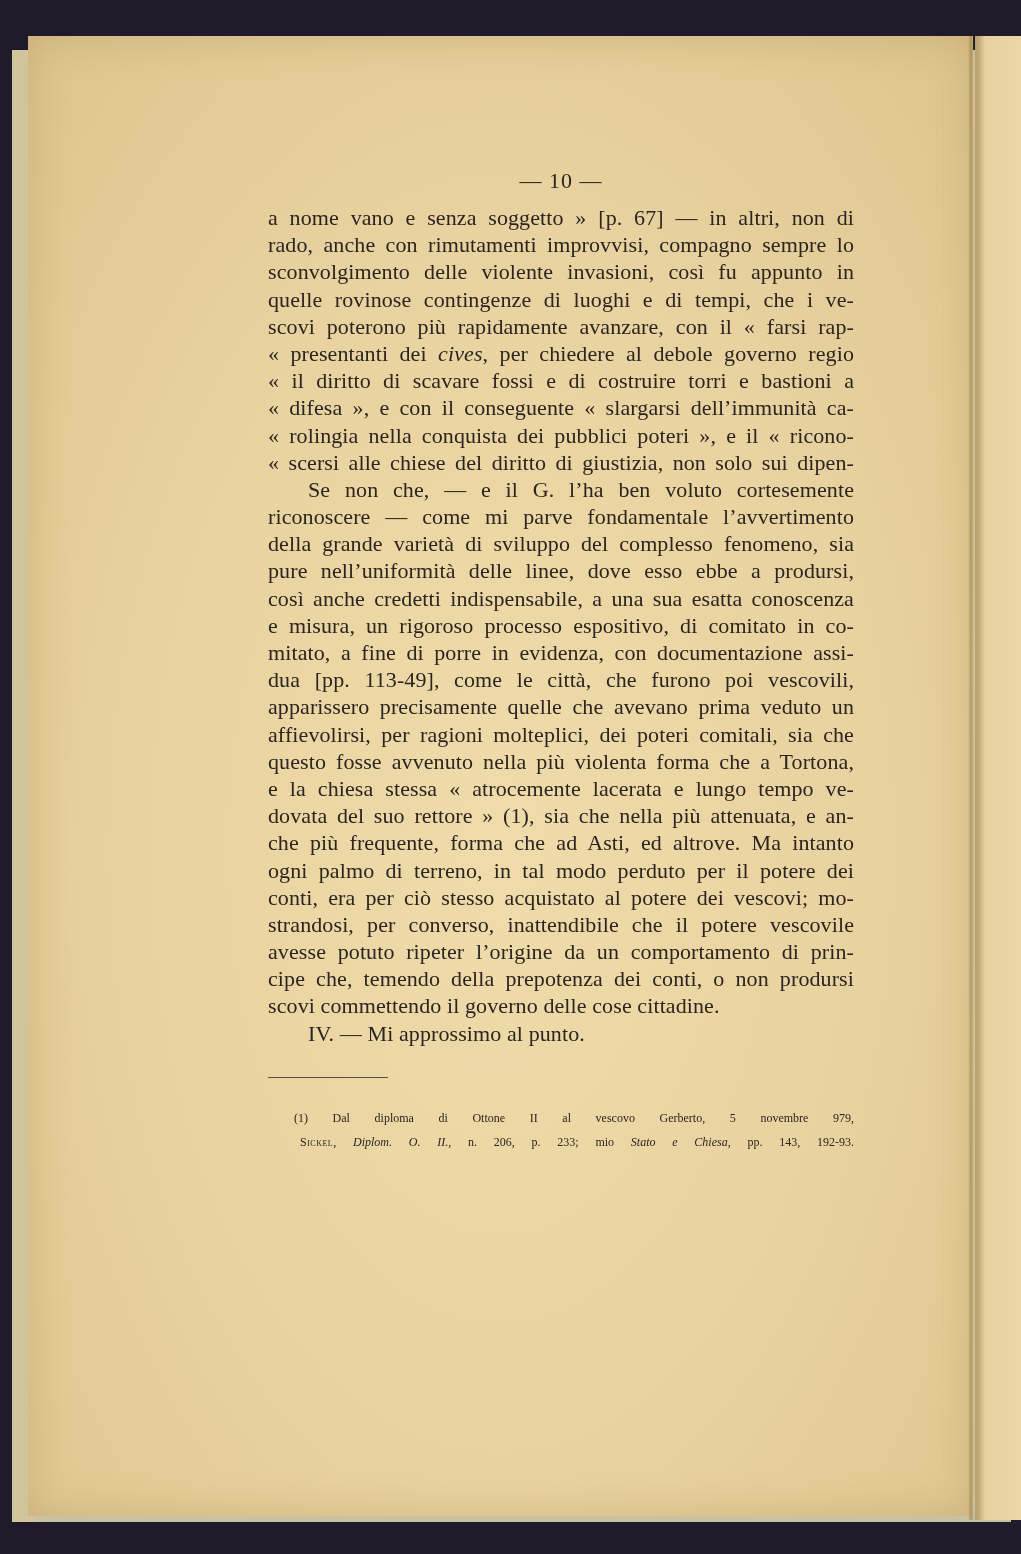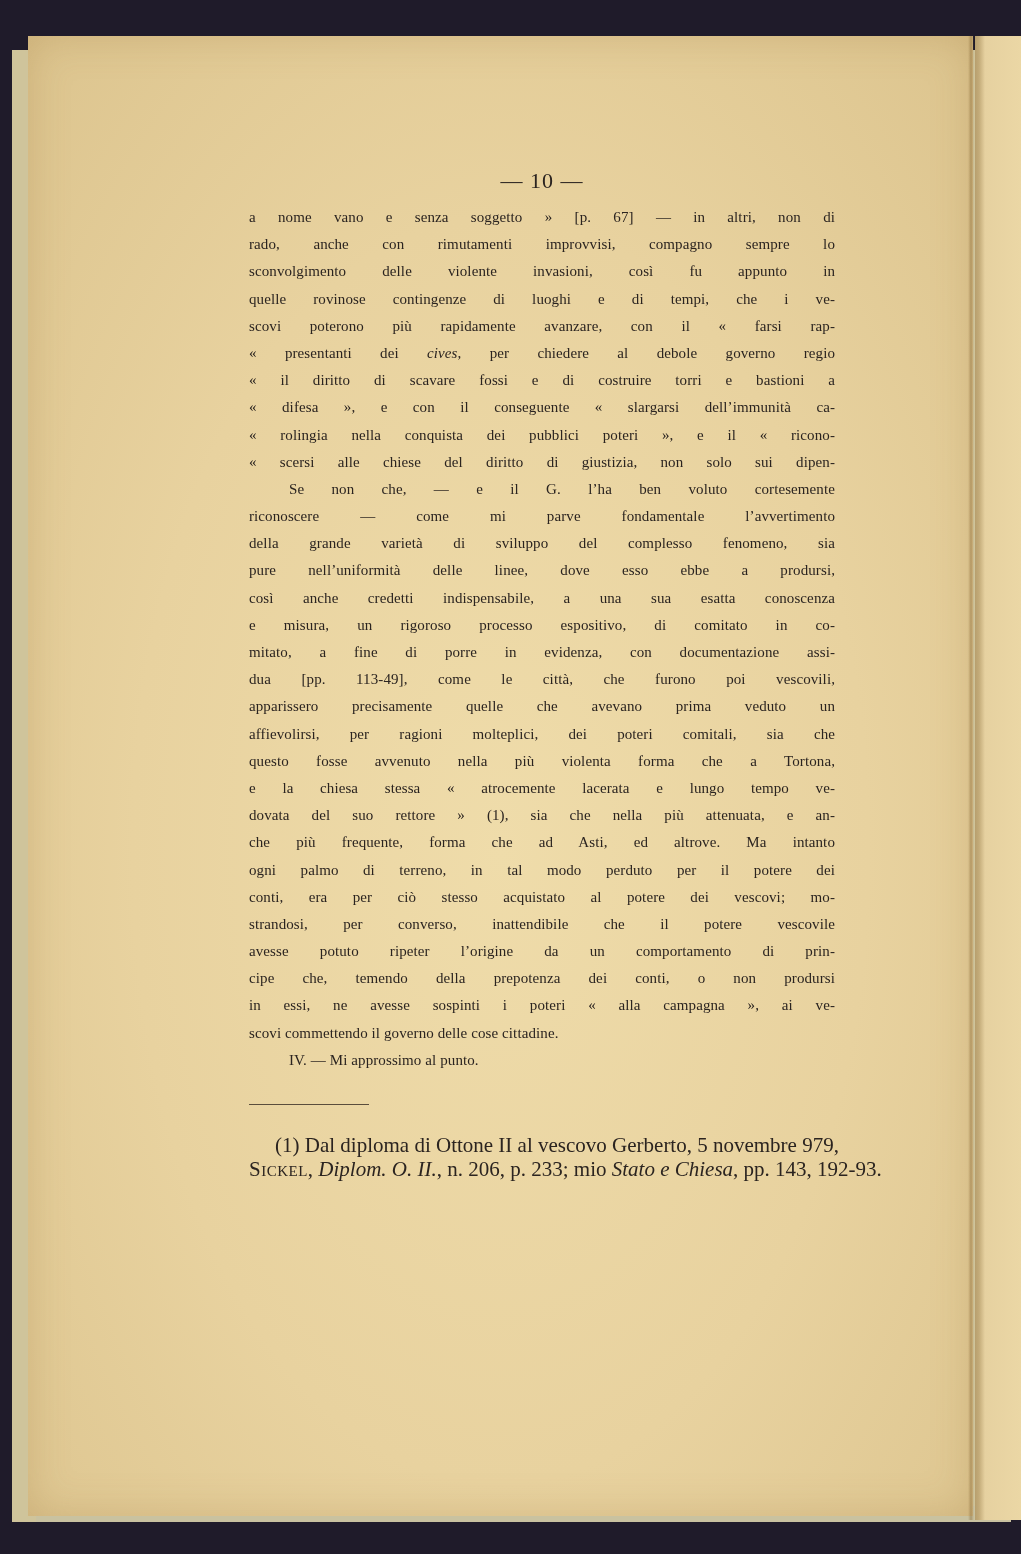--- a/index.html
+++ b/index.html
@@ -50,34 +50,34 @@
     .spine-line {
       position: absolute;
       left: 968px;
       top: 36px;
       width: 6px;
       height: 1484px;
       background: linear-gradient(90deg, rgba(140,110,60,0.0), rgba(140,110,60,0.5), rgba(140,110,60,0.0));
     }
     .text-block {
       position: absolute;
-      left: 249px;
+      left: 268px;
       top: 168px;
       width: 586px;
       color: #2b2420;
     }
     .page-number {
       text-align: center;
       font-size: 22px;
       line-height: 26px;
       margin-bottom: 10px;
       letter-spacing: 1px;
     }
     .line {
-      font-size: 15px;
+      font-size: 22px;
       line-height: 27.2px;
       height: 27.2px;
       white-space: nowrap;
       text-align: justify;
       text-align-last: justify;
       letter-spacing: 0.1px;
     }
     .line.last {
       text-align-last: left;
     }
@@ -88,33 +88,34 @@
     }
     .rule {
       width: 120px;
       height: 0;
       border-top: 1.5px solid #5a4d3c;
       margin-top: 30px;
       margin-bottom: 28px;
       margin-left: 0;
     }
     .footnote-line {
-      font-size: 21px;
+      font-size: 12px;
       line-height: 24px;
       height: 24px;
       white-space: nowrap;
       text-align: justify;
       text-align-last: justify;
     }
     .footnote-line.indent {
       padding-left: 26px;
     }
     .smallcaps {
       font-variant: small-caps;
       letter-spacing: 0.5px;
+      margin-left: 32px;
     }
   </style>
 </head>
 <body>
 
 <div class="backing-sheet"></div>
 <div class="page-bottom-strip"></div>
 <div class="next-page"></div>
 <div class="page"></div>
 <div class="spine-line"></div>
@@ -145,21 +146,20 @@
     <div class="line">affievolirsi, per ragioni molteplici, dei poteri comitali, sia che</div>
     <div class="line">questo fosse avvenuto nella più violenta forma che a Tortona,</div>
     <div class="line">e la chiesa stessa « atrocemente lacerata e lungo tempo ve-</div>
     <div class="line">dovata del suo rettore » (1), sia che nella più attenuata, e an-</div>
     <div class="line">che più frequente, forma che ad Asti, ed altrove. Ma intanto</div>
     <div class="line">ogni palmo di terreno, in tal modo perduto per il potere dei</div>
     <div class="line">conti, era per ciò stesso acquistato al potere dei vescovi; mo-</div>
     <div class="line">strandosi, per converso, inattendibile che il potere vescovile</div>
     <div class="line">avesse potuto ripeter l’origine da un comportamento di prin-</div>
     <div class="line">cipe che, temendo della prepotenza dei conti, o non prodursi</div>
-    <div class="line">in essi, ne avesse sospinti i poteri « alla campagna », ai ve-</div>
     <div class="line last">scovi commettendo il governo delle cose cittadine.</div>
     <div class="line last indent">IV. — Mi approssimo al punto.</div>
   </div>
 
   <div class="rule"></div>
 
   <div>
     <div class="footnote-line indent">(1) Dal diploma di Ottone II al vescovo Gerberto, 5 novembre 979,</div>
     <div class="footnote-line"><span class="smallcaps">Sickel</span><span>, </span><i>Diplom. O. II.</i><span>, n. 206, p. 233; mio </span><i>Stato e Chiesa</i><span>, pp. 143, 192-93.</span></div>
   </div>

